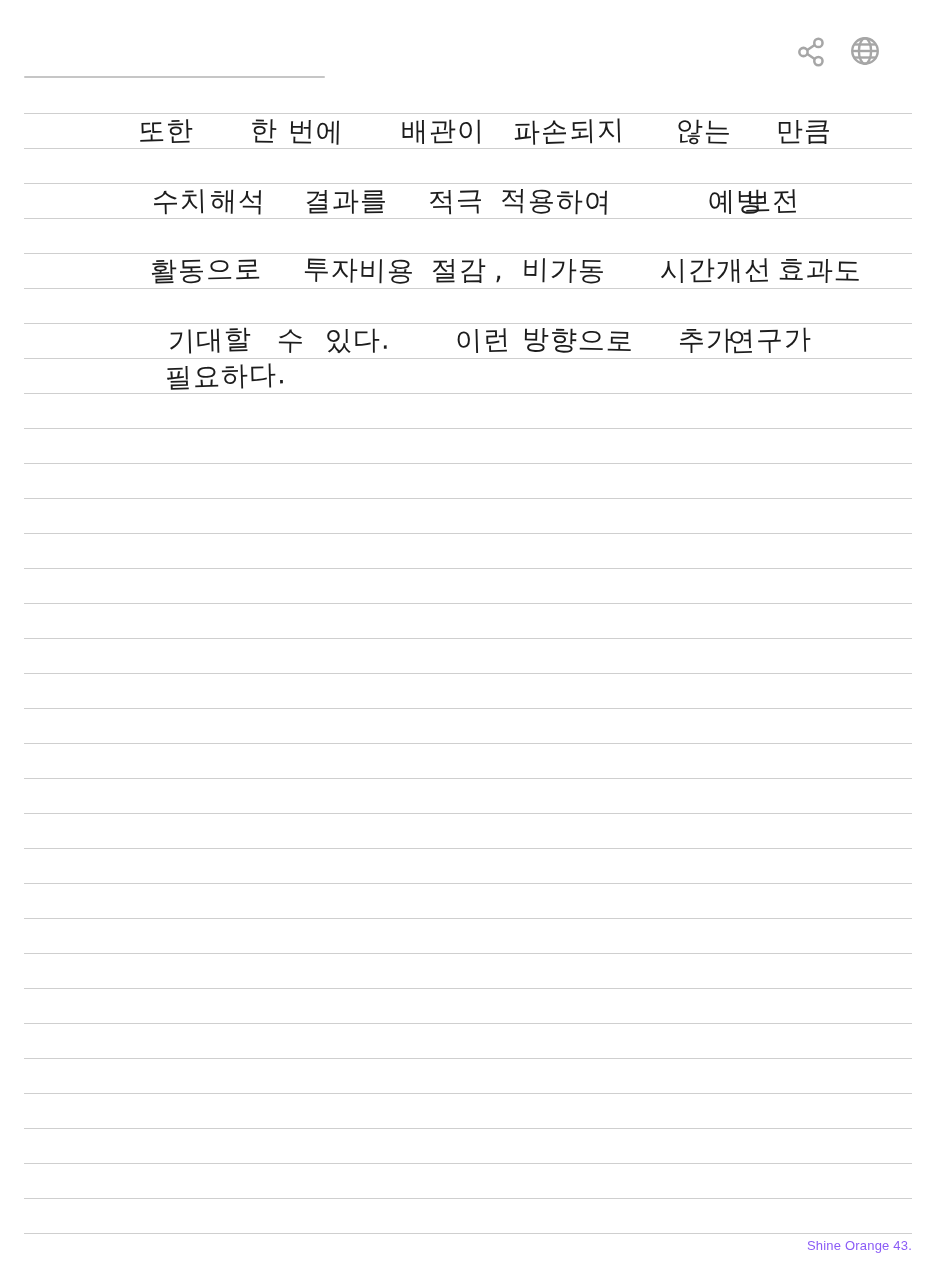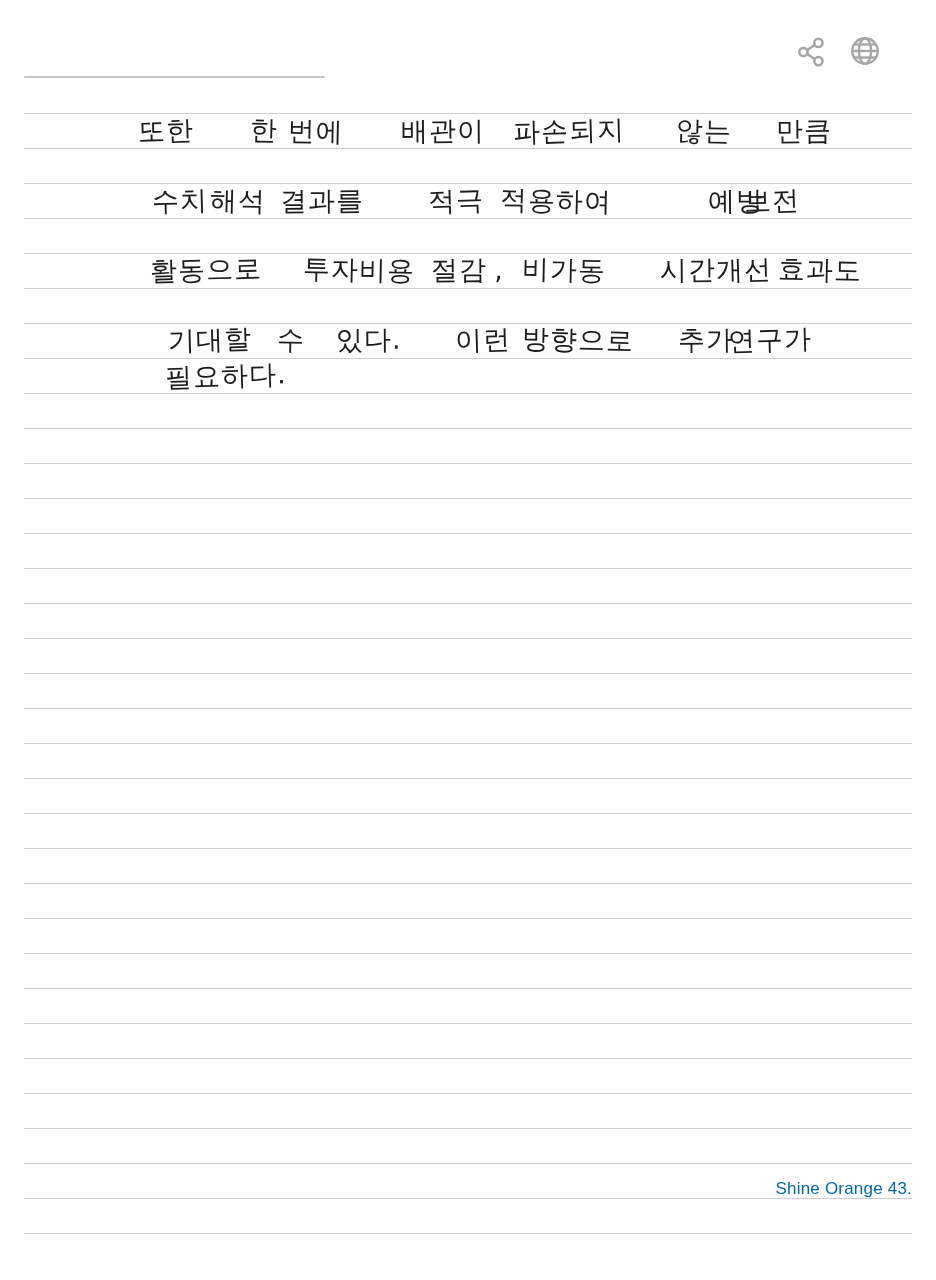--- a/index.html
+++ b/index.html
@@ -33,22 +33,22 @@
   .hw span:nth-child(3n+1){transform:rotate(-1.6deg);}
   .hw span:nth-child(3n+2){transform:rotate(1.2deg);}
   .hw span:nth-child(3n){transform:rotate(-0.4deg);}
   .row1{top:114px;}
   .row2{top:184px;}
   .row3{top:253px;}
   .row4{top:323px;}
   .row5{top:359px;}
   
   .footer-label{
-    position:absolute;right:24px;top:1179px;
-    font-size:17px;color:#0369a1;letter-spacing:.2px;
+    position:absolute;right:24px;top:1238px;
+    font-size:13px;color:#8b5cf6;letter-spacing:.2px;
   }
 </style>
 </head>
 <body>
 
 <div class="page">
 
   <button class="icon-btn btn-share">
     <svg width="32" height="32" viewBox="0 0 24 24" fill="none" stroke="#a6a6a6" stroke-width="1.9">
       <circle cx="16.8" cy="5.2" r="3.1"></circle>
@@ -78,42 +78,42 @@
     <span style="left:250px">한 번에</span>
     <span style="left:401px">배관이</span>
     <span style="left:513px">파손되지</span>
     <span style="left:676px">않는</span>
     <span style="left:776px">만큼</span>
   </div>
 
   <div class="hw row2">
     <span style="left:152px">수치</span>
     <span style="left:210px">해석</span>
-    <span style="left:280px">결과를</span>
+    <span style="left:304px">결과를</span>
     <span style="left:428px">적극</span>
     <span style="left:500px">적용하여</span>
     <span style="left:708px">예방</span>
     <span style="left:744px">보전</span>
   </div>
 
   <div class="hw row3">
     <span style="left:150px">활동으로</span>
     <span style="left:303px">투자비용</span>
     <span style="left:431px">절감</span>
     <span style="left:494px">,</span>
     <span style="left:522px">비가동</span>
     <span style="left:660px">시간</span>
     <span style="left:716px">개선</span>
     <span style="left:778px">효과도</span>
   </div>
 
   <div class="hw row4">
     <span style="left:168px">기대할</span>
     <span style="left:277px">수</span>
-    <span style="left:336px">있다.</span>
+    <span style="left:325px">있다.</span>
     <span style="left:455px">이런</span>
     <span style="left:522px">방향으로</span>
     <span style="left:678px">추가</span>
     <span style="left:728px">연구가</span>
   </div>
 
   <div class="hw row5">
     <span style="left:165px">필요하다.</span>
   </div>
 

